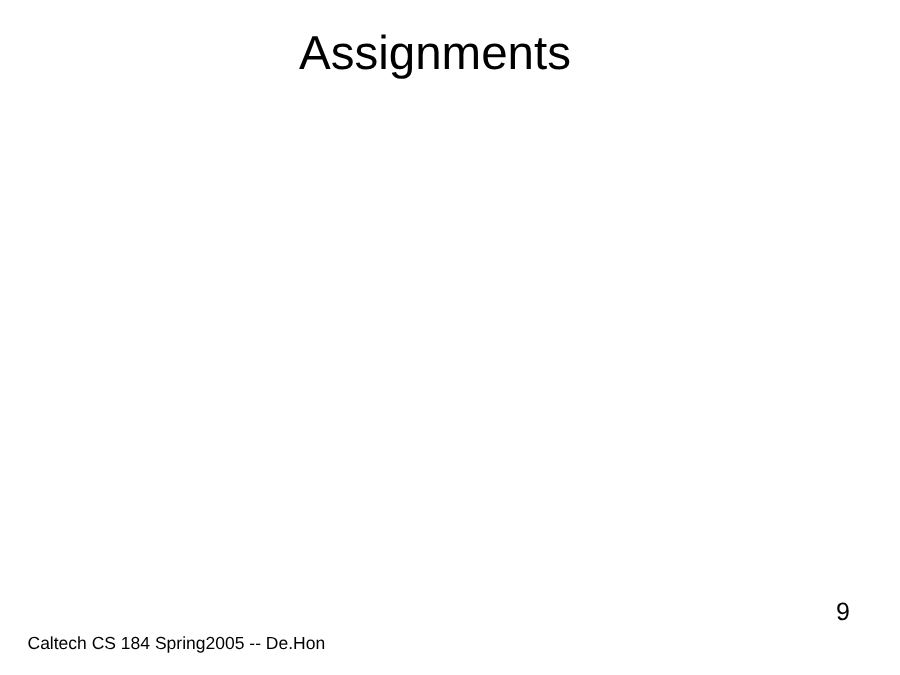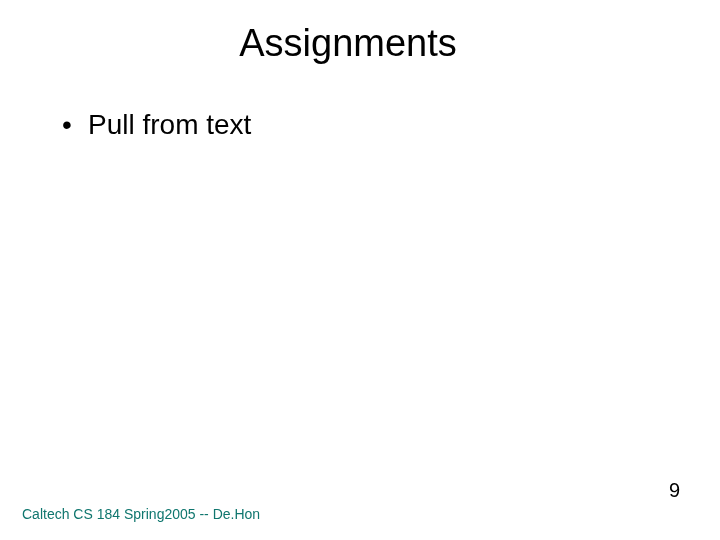--- a/index.html
+++ b/index.html
@@ -54,43 +54,40 @@
     top: 0;
     font-size: 28px;
     line-height: 1.22;
   }
   .footer {
     position: absolute;
     left: 22px;
     bottom: 18px;
     font-size: 14px;
     font-family: Arial, Helvetica, sans-serif;
-    color: #0f766e;
+    color: #000000;
   }
   .pagenum {
     position: absolute;
     right: 40px;
     bottom: 38px;
     font-size: 20px;
     font-family: Arial, Helvetica, sans-serif;
     color: #000;
   }
 </style>
 </head>
 <body>
 
 <div class="slide">
 
   <div class="title">Assignments</div>
 
   <div class="body">
     <ul class="bullets">
-      <li>
-        <span>Pull from text</span>
-      </li>
     </ul>
   </div>
 
   <div class="footer">Caltech CS 184 Spring2005 -- De.Hon</div>
 
   <div class="pagenum">9</div>
 
 </div>
 
 </body></html>

